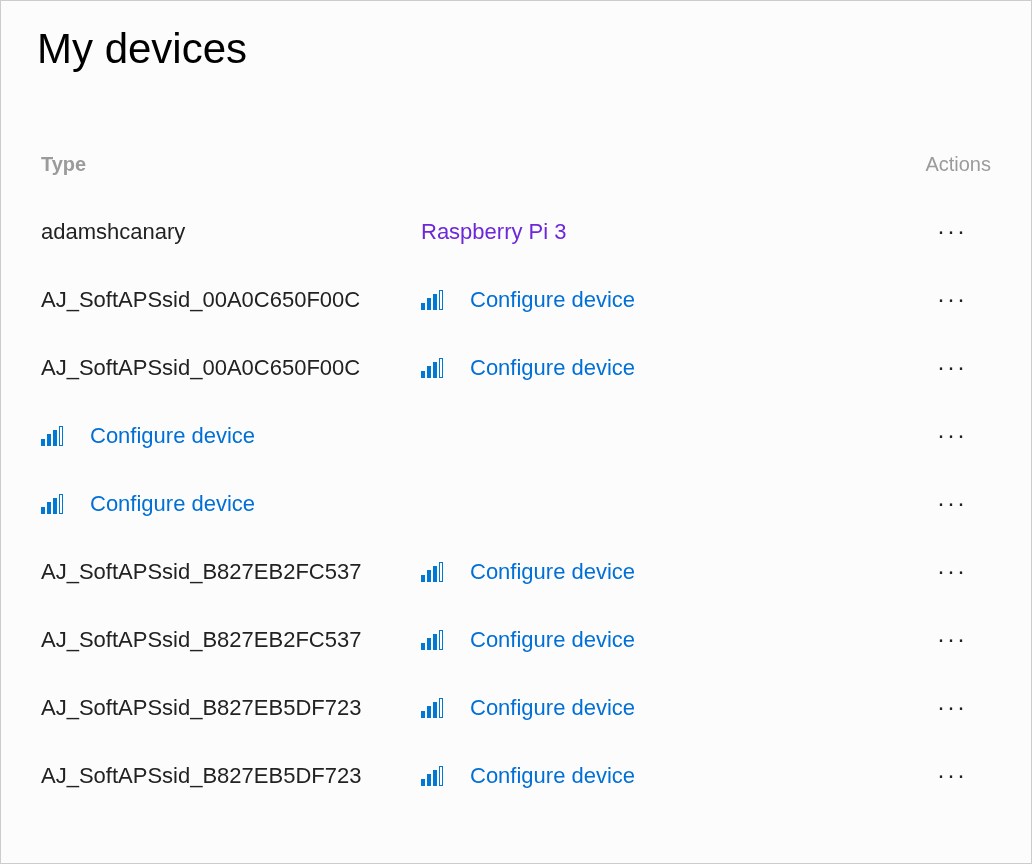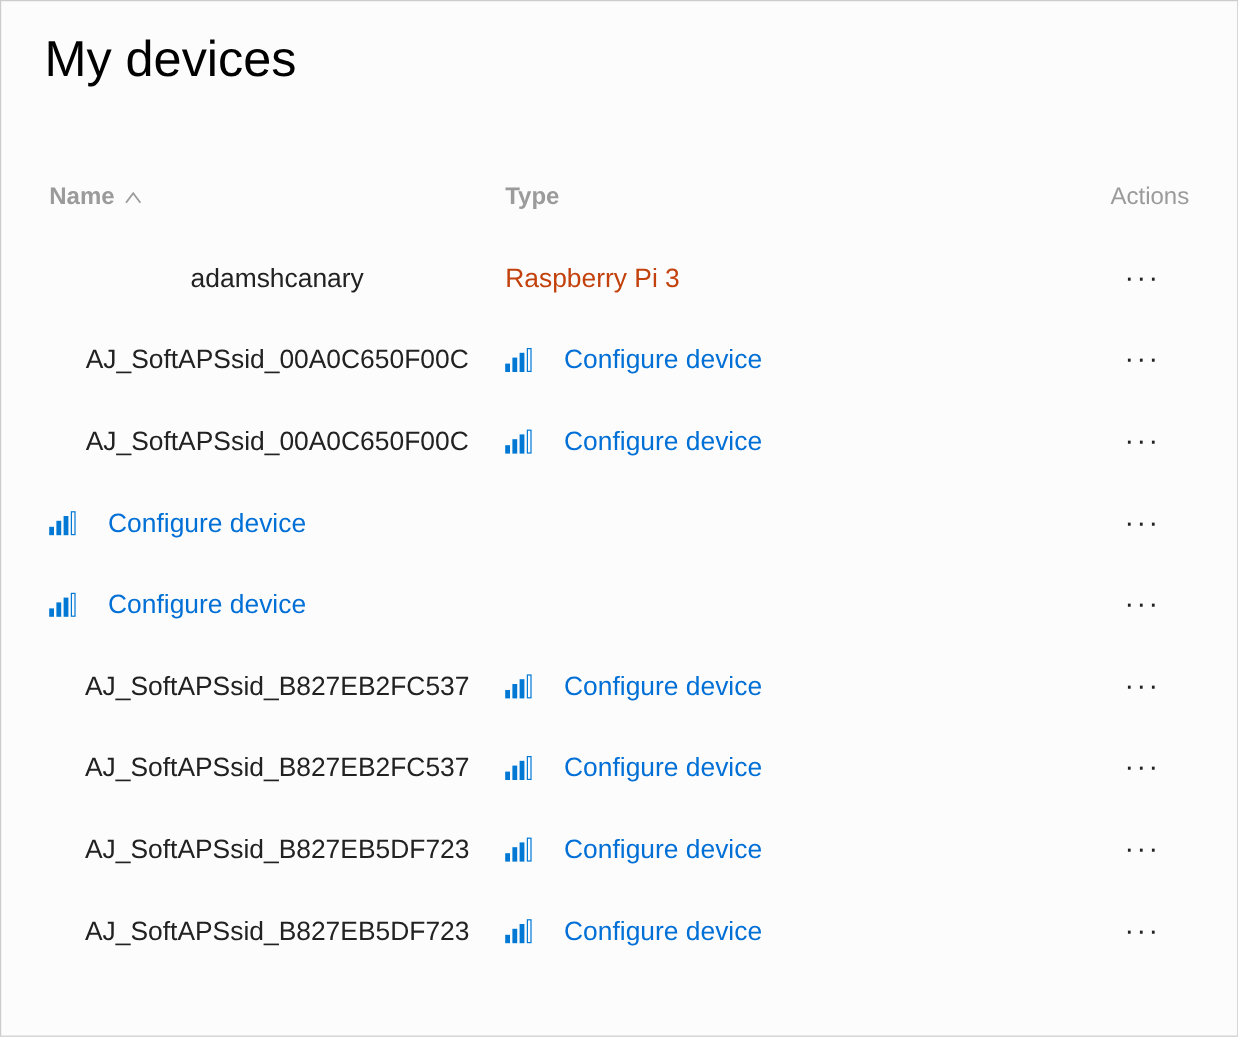--- a/index.html
+++ b/index.html
@@ -38,24 +38,23 @@
     }
     .data-row {
       display: flex;
       align-items: center;
       padding: 21px 0;
       font-size: 22px;
       color: #222;
     }
     .device-name {
       font-weight: 400;
-      justify-content: center;
     }
     .type-text {
-      color: #c2410c;
+      color: #6d28d9;
     }
     .configure-link {
       color: #006fd6;
       display: inline-flex;
       align-items: center;
       gap: 27px;
       cursor: pointer;
     }
     .signal-icon {
       display: inline-flex;
@@ -90,28 +89,20 @@
       display: inline-block;
     }
   </style>
 </head>
 <body>
 
 <h1 class="page-title">My devices</h1>
 
 <div class="table-wrap">
   <div class="header-row">
-    <div class="col-name">
-      <span>Name</span>
-      <span class="sort-caret">
-        <svg width="16" height="12" viewBox="0 0 16 12">
-            <path d="M2 10 L8 2 L14 10" fill="none" stroke="#9b9b9b" stroke-width="1.5"></path>
-          </svg>
-      </span>
-    </div>
     <div class="col-type">
       <span>Type</span>
     </div>
     <div class="col-actions">
       <span>Actions</span>
     </div>
   </div>
 
   <div id="rows-container">
       <div class="data-row">

